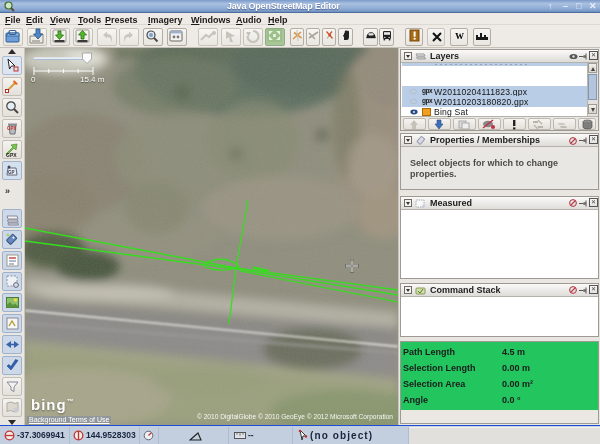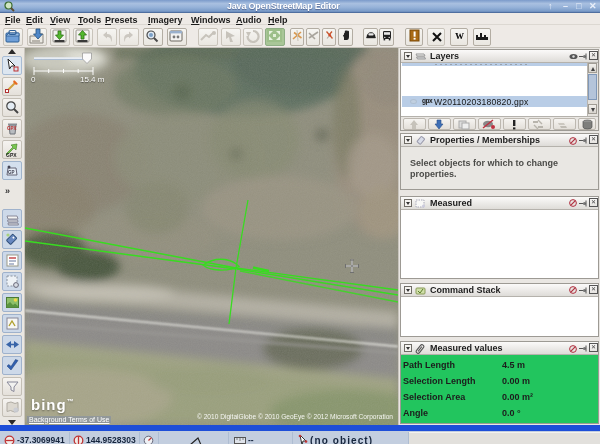--- a/index.html
+++ b/index.html
@@ -32,21 +32,21 @@
 #map .ov{position:absolute;color:#fff;}
 
 #rightpanel{position:absolute;left:398px;top:48px;width:202px;height:377px;background:#e9e6e2;border-left:1px solid #c9c5be;box-sizing:border-box;}
 .panel{position:absolute;left:1px;width:197px;border:1px solid #9d9a94;background:#ebe8e4;}
 .phead{position:relative;height:12px;background:linear-gradient(#fbfaf9,#dedcd8);border-bottom:1px solid #b5b2ac;}
 .phead .ttl{position:absolute;left:29px;top:1px;font-size:9px;font-weight:bold;color:#1c1c1c;white-space:nowrap;}
 .colbtn{position:absolute;left:3px;top:2px;width:8px;height:8px;border:1px solid #6f6c66;background:#f4f2ef;box-sizing:border-box;}
 .colbtn:after{content:"";position:absolute;left:1px;top:2px;border-left:2px solid transparent;border-right:2px solid transparent;border-top:3px solid #333;}
 .hico{position:absolute;top:2px;}
 
-#statusbar{position:absolute;left:0;top:425px;width:600px;height:19px;background:#c3cedf;border-top:6px solid #1d4ed8;box-sizing:border-box;}
+#statusbar{position:absolute;left:0;top:425px;width:600px;height:19px;background:#c3cedf;border-top:1px solid #1d4ed8;box-sizing:border-box;}
 .st{position:absolute;top:4px;font-size:8.5px;font-weight:bold;color:#17263e;white-space:nowrap;}
 .sep{position:absolute;top:1px;height:17px;width:1px;background:#aebdd2;}
 </style>
 </head>
 <body>
 <div id="win">
   <div id="menubar">
     <div class="mi" style="left:5px"><u>F</u>ile</div>
     <div class="mi" style="left:26px"><u>E</u>dit</div>
     <div class="mi" style="left:50px"><u>V</u>iew</div>
@@ -472,24 +472,37 @@
             <line x1="0" y1="3.5" x2="4" y2="3.5" stroke="#555"></line>
             <circle cx="5.5" cy="3.5" r="1.6" fill="#777"></circle>
             <line x1="7" y1="0.5" x2="7" y2="6.5" stroke="#555"></line>
           </svg>
         <div class="hico" style="left:188px;top:1px;width:7px;height:7px;border:1px solid #555;font-size:6px;line-height:6px;text-align:center;color:#444;">✕</div>
       </div>
       <div style="position:relative;height:53px;background:#fff;border-bottom:1px solid #b5b2ac;">
 
         <div style="position:absolute;left:1px;top:0;width:186px;height:2.5px;background:#b9cde6;"></div>
         <div style="position:absolute;left:34px;top:0.5px;width:92px;height:1.8px;background:repeating-linear-gradient(90deg,#9aa2ac 0 2px,rgba(0,0,0,0) 2px 5px);"></div>
+        <div class="lrow sel" style="top:23.1px">
+          <span class="leye"></span>
+            <span class="lgpx">gpx</span>
+            <span class="lname">W20110204111823.gpx</span>
+        </div>
         <div class="lrow sel" style="top:33.4px">
           <span class="leye"></span>
             <span class="lgpx">gpx</span>
             <span class="lname">W20110203180820.gpx</span>
+        </div>
+        <div class="lrow" style="top:43.7px">
+          <svg style="position:absolute;left:8px;top:2.5px" width="8" height="6" viewBox="0 0 8 6">
+              <ellipse cx="4" cy="3" rx="3.6" ry="2.4" fill="#2a4a80"></ellipse>
+              <circle cx="4" cy="3" r="1.1" fill="#cde"></circle>
+            </svg>
+          <span style="position:absolute;left:20px;top:1px;width:9px;height:8px;background:#f0a020;border:1px solid #b06808;box-sizing:border-box;"></span>
+          <span class="lname">Bing Sat</span>
         </div>
 
         <div style="position:absolute;right:0;top:0;width:10px;height:53px;background:#e4e1dc;border-left:1px solid #b8b4ae;">
           <div class="scb" style="top:0px;">
               <span class="aru"></span>
             </div>
           <div style="position:absolute;left:0px;top:11px;width:9px;height:26px;background:#b4c4da;border:1px solid #8098b8;box-sizing:border-box;"></div>
           <div class="scb" style="top:41px;">
               <span class="ard"></span>
             </div>
@@ -610,40 +623,20 @@
             <line x1="0" y1="3.5" x2="4" y2="3.5" stroke="#555"></line>
             <circle cx="5.5" cy="3.5" r="1.6" fill="#777"></circle>
             <line x1="7" y1="0.5" x2="7" y2="6.5" stroke="#555"></line>
           </svg>
         <div class="hico" style="left:188px;top:1px;width:7px;height:7px;border:1px solid #555;font-size:6px;line-height:6px;text-align:center;color:#444;">✕</div>
       </div>
       <div style="position:relative;height:39px;background:#fff;"></div>
     </div>
 
     <div class="panel" style="top:293px;height:81px;">
-      <div class="phead">
-        <div class="colbtn"></div>
-        <svg class="hico" style="left:13px" width="12" height="10" viewBox="0 0 12 10">
-            <g transform="rotate(38 6 5)">
-              <rect x="4.2" y="0" width="3.6" height="10" rx="1.8" fill="none" stroke="#555" stroke-width="1.1"></rect>
-              <line x1="6" y1="2" x2="6" y2="8" stroke="#555" stroke-width="1"></line>
-            </g>
-          </svg>
-        <div class="ttl">Measured values</div>
-        <svg class="hico" style="left:168px;top:2.5px" width="8" height="8" viewBox="0 0 8 8">
-            <circle cx="4" cy="4" r="3.4" fill="#e8e4e0" stroke="#b03040"></circle>
-            <line x1="1.6" y1="6.4" x2="6.4" y2="1.6" stroke="#b03040" stroke-width="1.2"></line>
-          </svg>
-        <svg class="hico" style="left:178px;top:3px" width="9" height="7" viewBox="0 0 9 7">
-            <line x1="0" y1="3.5" x2="4" y2="3.5" stroke="#555"></line>
-            <circle cx="5.5" cy="3.5" r="1.6" fill="#777"></circle>
-            <line x1="7" y1="0.5" x2="7" y2="6.5" stroke="#555"></line>
-          </svg>
-        <div class="hico" style="left:188px;top:1px;width:7px;height:7px;border:1px solid #555;font-size:6px;line-height:6px;text-align:center;color:#444;">✕</div>
-      </div>
       <div style="position:relative;height:68px;background:#22c55e;font-size:9px;font-weight:bold;color:#1c1c1c;">
         <div style="position:absolute;left:2px;top:5px;">Path Length</div>
           <div style="position:absolute;left:101px;top:5px;">4.5 m</div>
         <div style="position:absolute;left:2px;top:21px;">Selection Length</div>
           <div style="position:absolute;left:101px;top:21px;">0.00 m</div>
         <div style="position:absolute;left:2px;top:37px;">Selection Area</div>
           <div style="position:absolute;left:101px;top:37px;">0.00 m²</div>
         <div style="position:absolute;left:2px;top:53px;">Angle</div>
           <div style="position:absolute;left:101px;top:53px;">0.0 °</div>
       </div>

